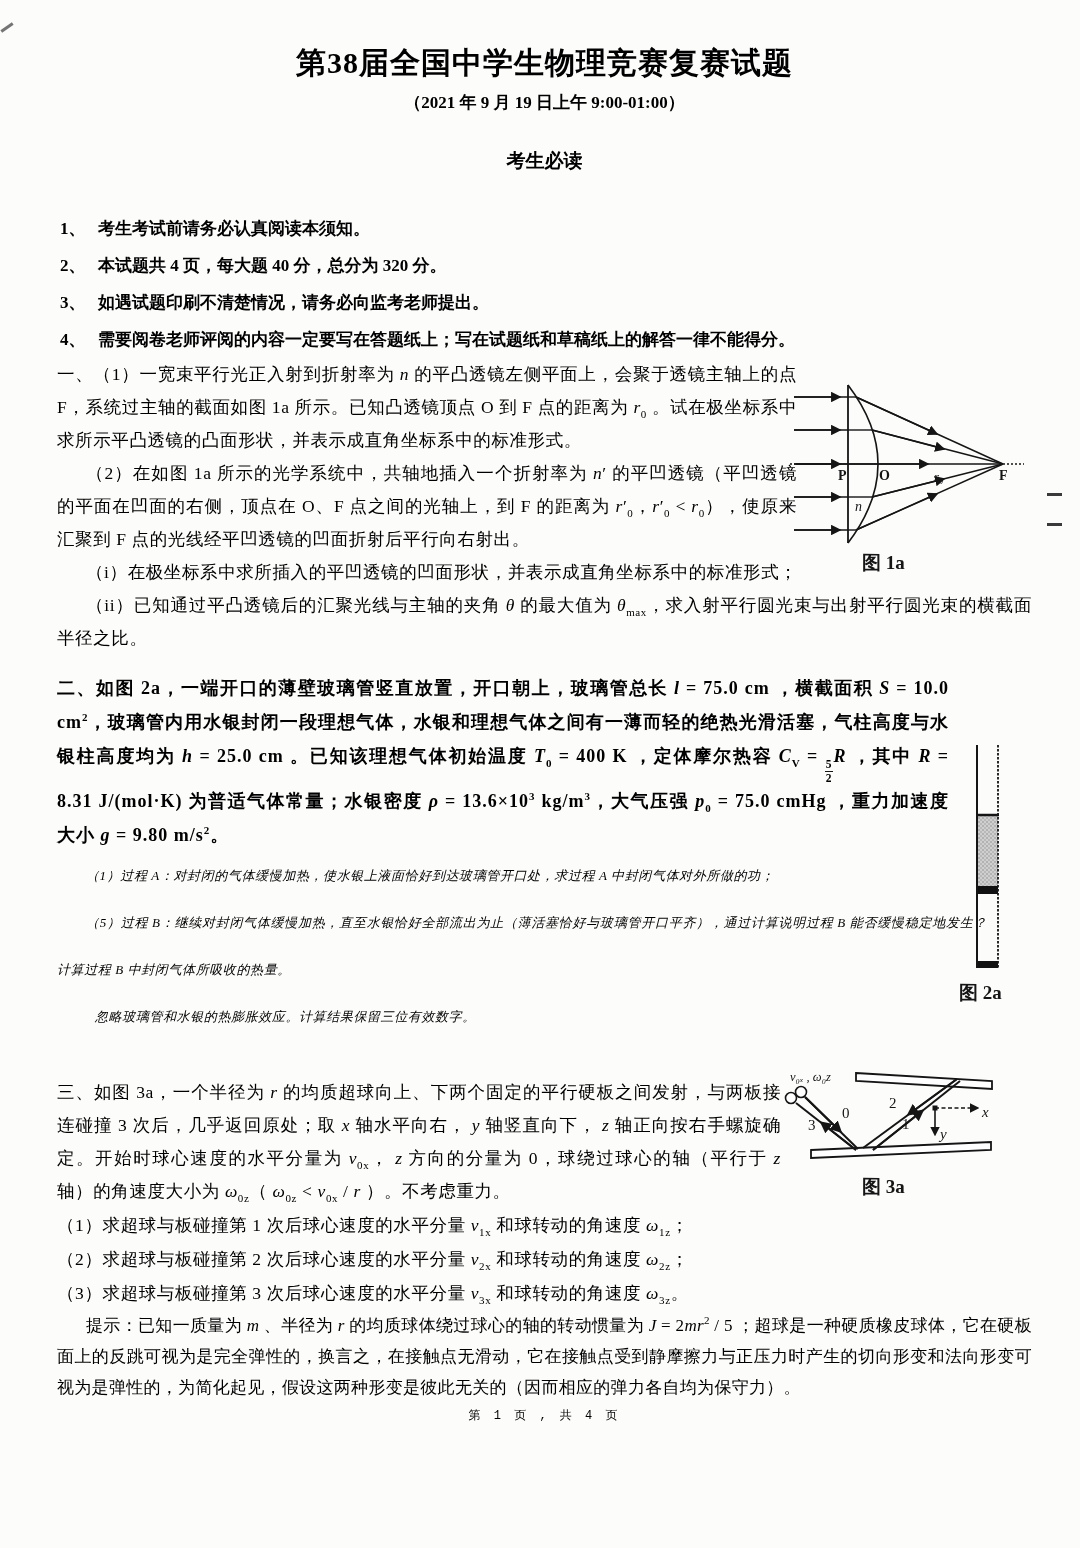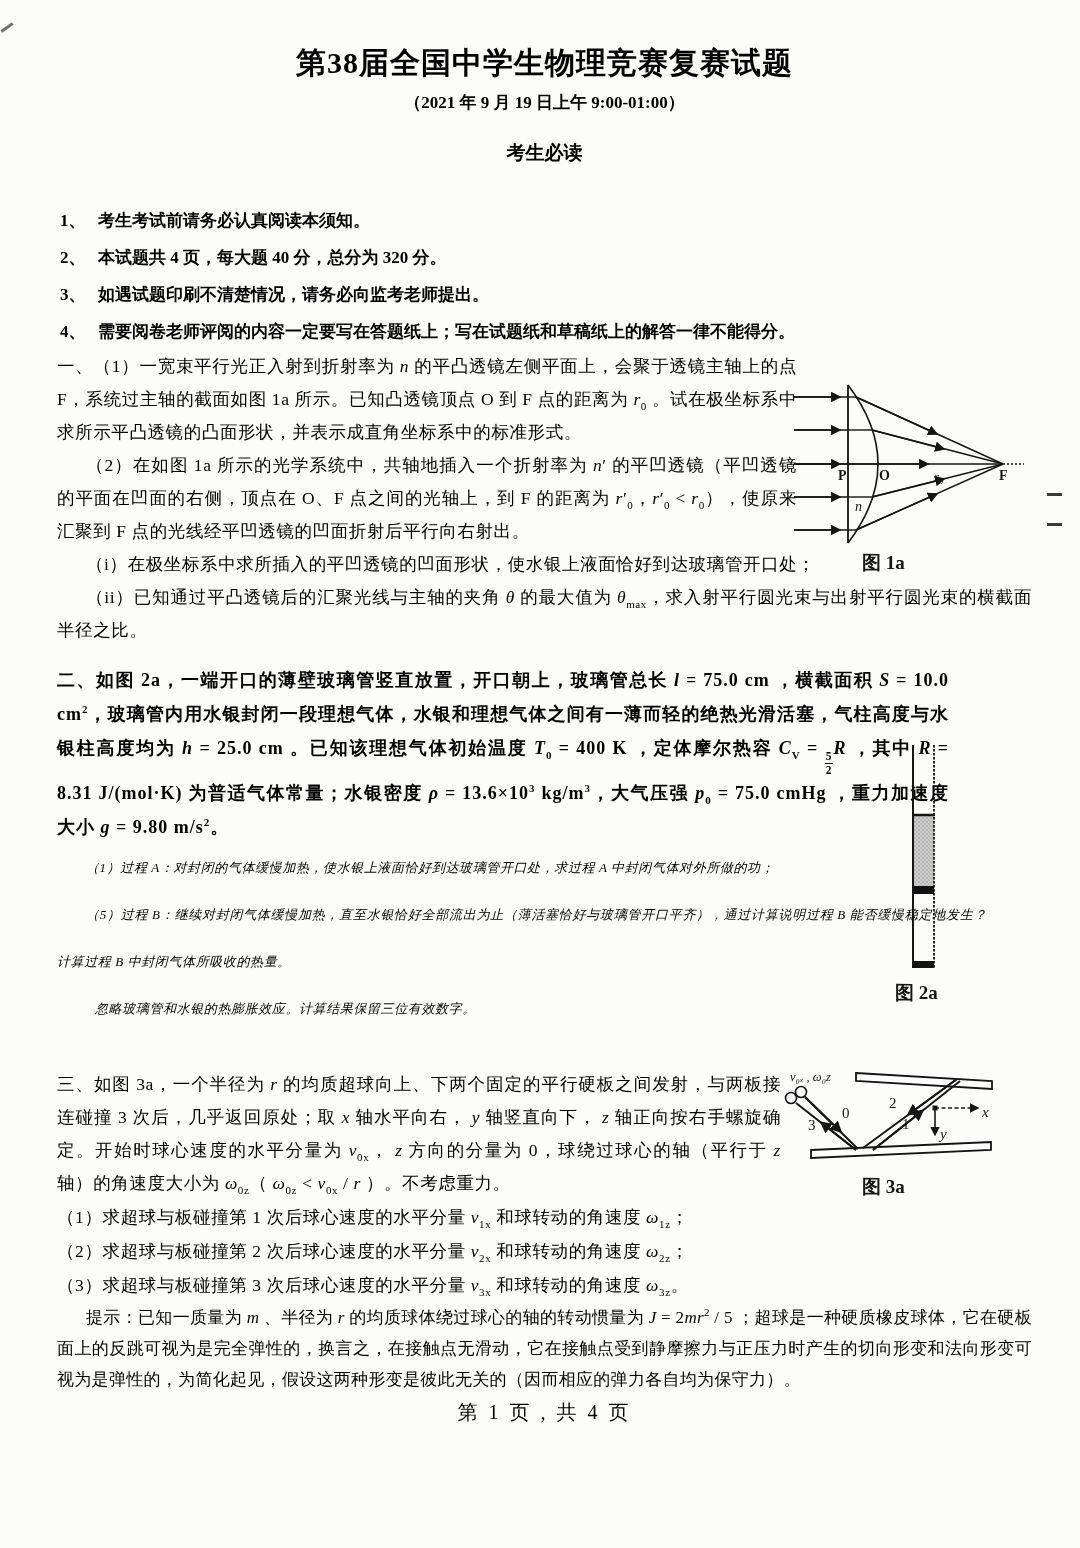--- a/index.html
+++ b/index.html
@@ -9,46 +9,46 @@
     margin:0 auto;
     background:#fcfcfb;
     color:#000000;
     font-family:"Liberation Serif","DejaVu Serif",serif;
     overflow:hidden;
     box-shadow:0 0 6px rgba(0,0,0,.35);
   }
   .content{padding:44px 48px 0 57px;}
   .title{text-align:center;font-size:30px;font-weight:bold;letter-spacing:1px;line-height:38px;}
   .subtitle{text-align:center;font-size:17px;font-weight:bold;margin-top:8px;line-height:26px;}
-  .notice-heading{text-align:center;font-size:19px;font-weight:bold;margin-top:24px;line-height:26px;}
+  .notice-heading{text-align:center;font-size:19px;font-weight:bold;margin-top:32px;line-height:26px;}
   .notices{margin-top:36px;font-size:17px;font-weight:bold;}
   .notice{display:flex;line-height:37px;}
   .notice .num{width:38px;flex:none;padding-left:3px;}
   .prob{font-size:17.5px;line-height:33px;text-align:justify;letter-spacing:.6px;}
   .prob p{margin:0;}
   .ind{text-indent:29px;}
   .ind2{text-indent:38px;}
   #prob1{}
   #prob1 .wrapzone{width:740px;}
   #prob1 .itemzone-i{width:778px;}
   #prob2{margin-top:16px;font-size:18px;line-height:34px;letter-spacing:1px;}
   #prob2 .wrapzone{width:892px;font-weight:bold;}
   #prob2 .items{line-height:47px;font-size:13px;letter-spacing:.6px;width:930px;font-style:italic;}
   #prob3{margin-top:36px;}
   #prob3 .wrapzone{width:724px;}
   #prob3 .items p{line-height:34px;}
   #prob3 .hint{line-height:31px;font-size:17px;letter-spacing:.3px;}
-  .footer{text-align:center;font-size:20px;letter-spacing:3px;margin-top:4px;font-family:Liberation Serif, serif;}
+  .footer{text-align:center;font-size:12px;letter-spacing:3px;margin-top:4px;font-family:Liberation Mono, monospace;}
   i{font-family:"Liberation Serif","DejaVu Serif",serif;}
   sub,sup{font-size:11px;line-height:0;}
   .frac{display:inline-flex;flex-direction:column;align-items:center;vertical-align:-6px;font-size:11.5px;line-height:1.1;font-style:normal;}
   .frac span:first-child{border-bottom:1.2px solid #151515;padding:0 1px;}
   .fig{position:absolute;}
   #fig1a{left:788px;top:378px;}
-  #fig2a{left:882px;top:733px;}
+  #fig2a{left:946px;top:733px;}
   #fig3a{left:776px;top:1060px;}
   svg text{font-family:"Liberation Serif","DejaVu Serif",serif;fill:#151515;}
   .figcap{font-size:19px;font-weight:bold;}
   .artifact{position:absolute;background:#3a3a3a;}
   .a-dash1{left:1047px;top:493px;width:15px;height:3px;}
   .a-dash2{left:1047px;top:523px;width:15px;height:3px;}
   .a-corner{left:0px;top:26px;width:14px;height:3px;transform:rotate(-35deg);opacity:.7;}
 </style>
 </head>
 <body>
@@ -78,21 +78,21 @@
         <span>需要阅卷老师评阅的内容一定要写在答题纸上；写在试题纸和草稿纸上的解答一律不能得分。</span>
       </div>
     </div>
 
     <div class="prob" id="prob1">
       <div class="wrapzone">
         <p>一、（1）一宽束平行光正入射到折射率为 <i>n</i> 的平凸透镜左侧平面上，会聚于透镜主轴上的点 F，系统过主轴的截面如图 1a 所示。已知凸透镜顶点 O 到 F 点的距离为 <i>r</i><sub>0</sub> 。试在极坐标系中求所示平凸透镜的凸面形状，并表示成直角坐标系中的标准形式。</p>
         <p class="ind">（2）在如图 1a 所示的光学系统中，共轴地插入一个折射率为 <i>n</i>′ 的平凹透镜（平凹透镜的平面在凹面的右侧，顶点在 O、F 点之间的光轴上，到 F 的距离为 <i>r</i>′<sub>0</sub>，<i>r</i>′<sub>0</sub> &lt; <i>r</i><sub>0</sub>），使原来汇聚到 F 点的光线经平凹透镜的凹面折射后平行向右射出。</p>
       </div>
       <div class="itemzone-i">
-        <p class="ind">（i）在极坐标系中求所插入的平凹透镜的凹面形状，使水银上液面恰好到达玻璃管开口处；</p>
+        <p class="ind">（i）在极坐标系中求所插入的平凹透镜的凹面形状，并表示成直角坐标系中的标准形式；</p>
       </div>
       <p class="ind">（ii）已知通过平凸透镜后的汇聚光线与主轴的夹角 <i>θ</i> 的最大值为 <i>θ</i><sub>max</sub>，求入射平行圆光束与出射平行圆光束的横截面半径之比。</p>
     </div>
 
     <div class="prob" id="prob2">
       <div class="wrapzone">
         <p>二、如图 2a，一端开口的薄壁玻璃管竖直放置，开口朝上，玻璃管总长 <i>l</i> = 75.0 cm ，横截面积 <i>S</i> = 10.0 cm<sup>2</sup>，玻璃管内用水银封闭一段理想气体，水银和理想气体之间有一薄而轻的绝热光滑活塞，气柱高度与水银柱高度均为 <i>h</i> = 25.0 cm 。已知该理想气体初始温度 <i>T</i><sub>0</sub> = 400 K ，定体摩尔热容 <i>C</i><sub>V</sub> = <span class="frac">
               <span>5</span>
               <span>2</span>
             </span><i>R</i> ，其中 <i>R</i> = 8.31 J/(mol·K) 为普适气体常量；水银密度 <i>ρ</i> = 13.6×10<sup>3</sup> kg/m<sup>3</sup>，大气压强 <i>p</i><sub>0</sub> = 75.0 cmHg ，重力加速度大小 <i>g</i> = 9.80 m/s<sup>2</sup>。</p>

